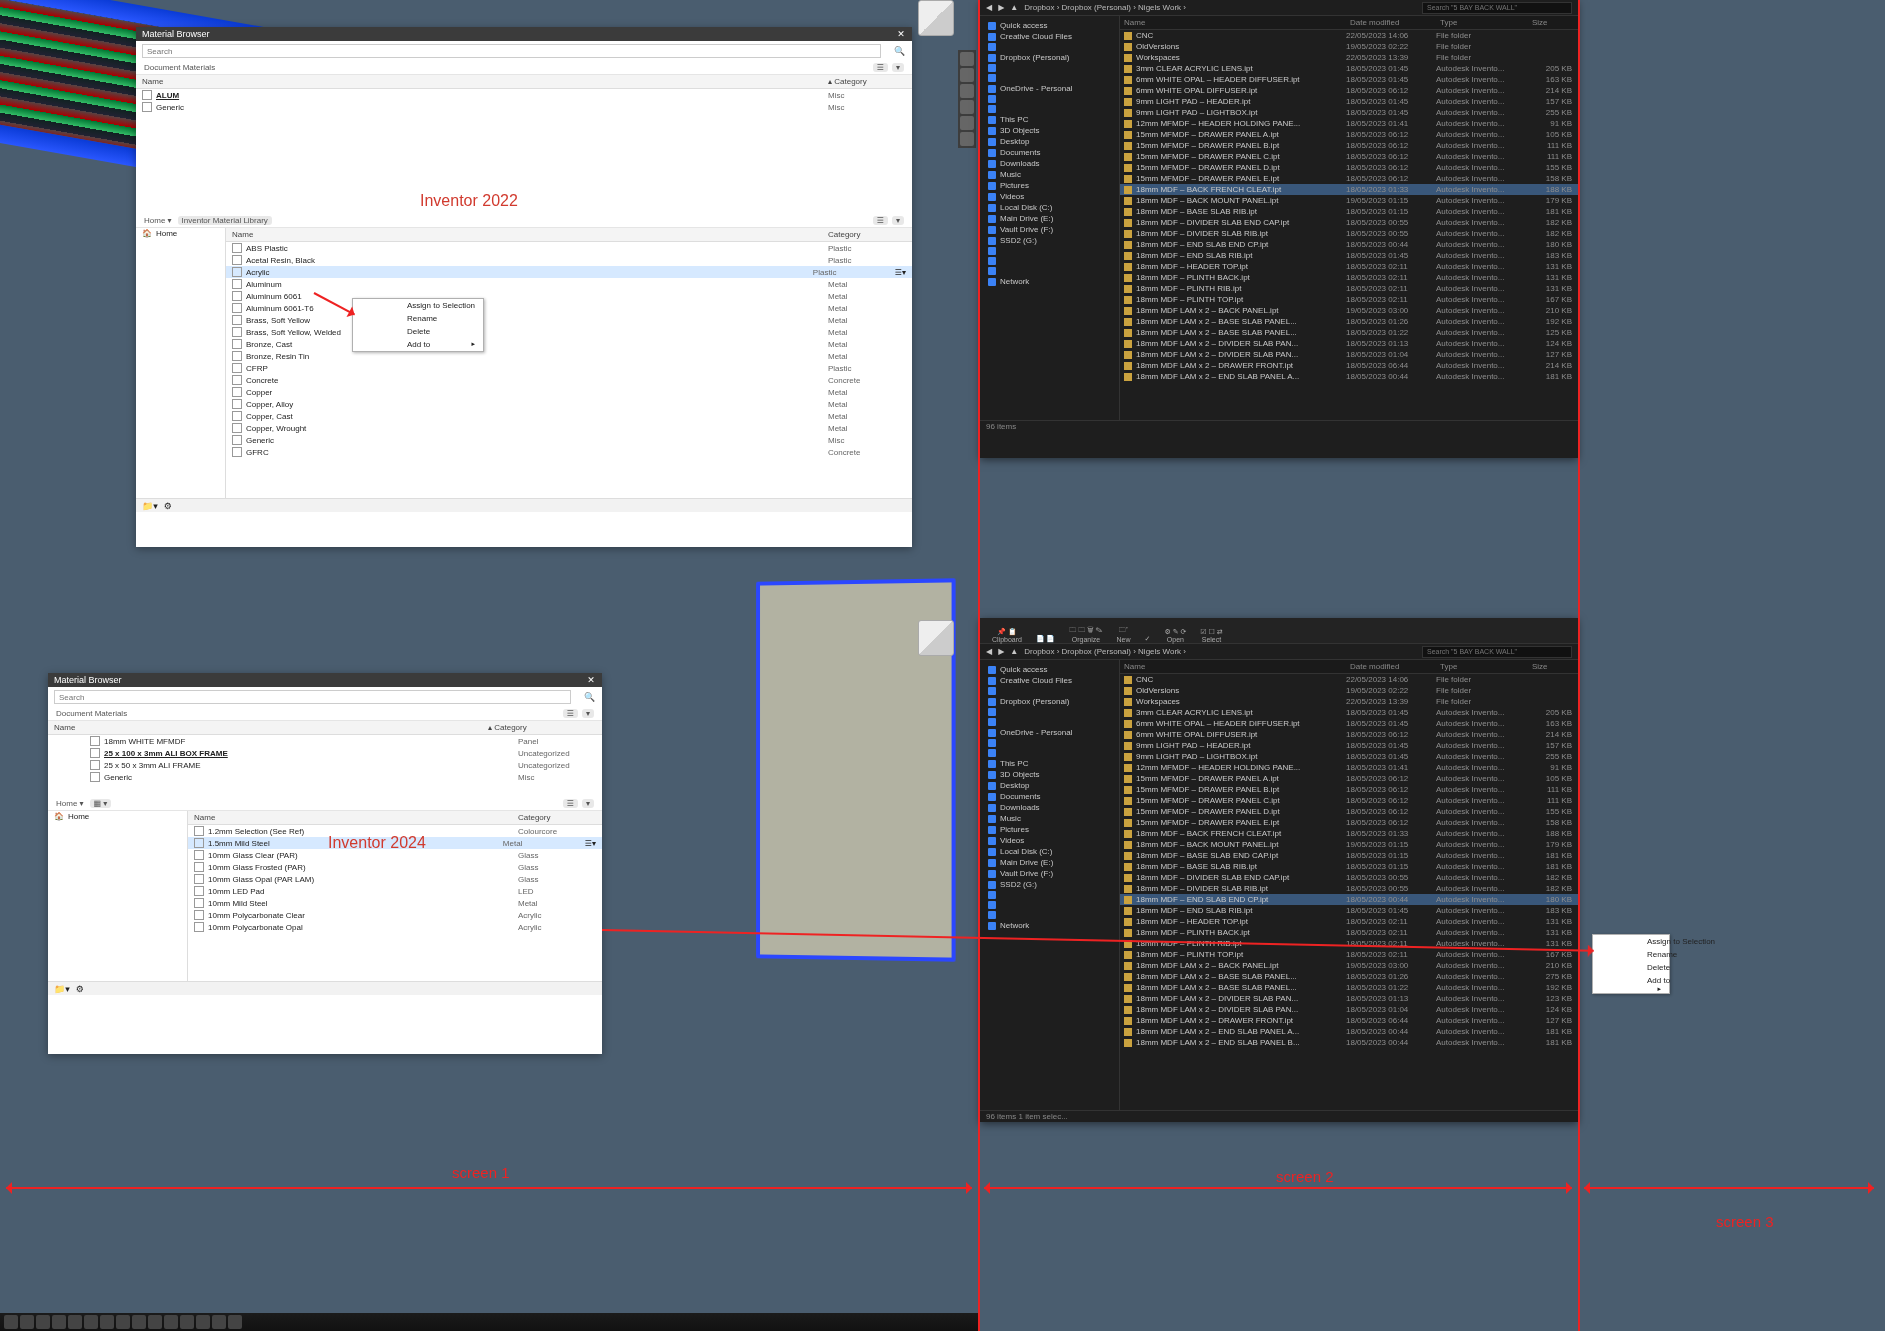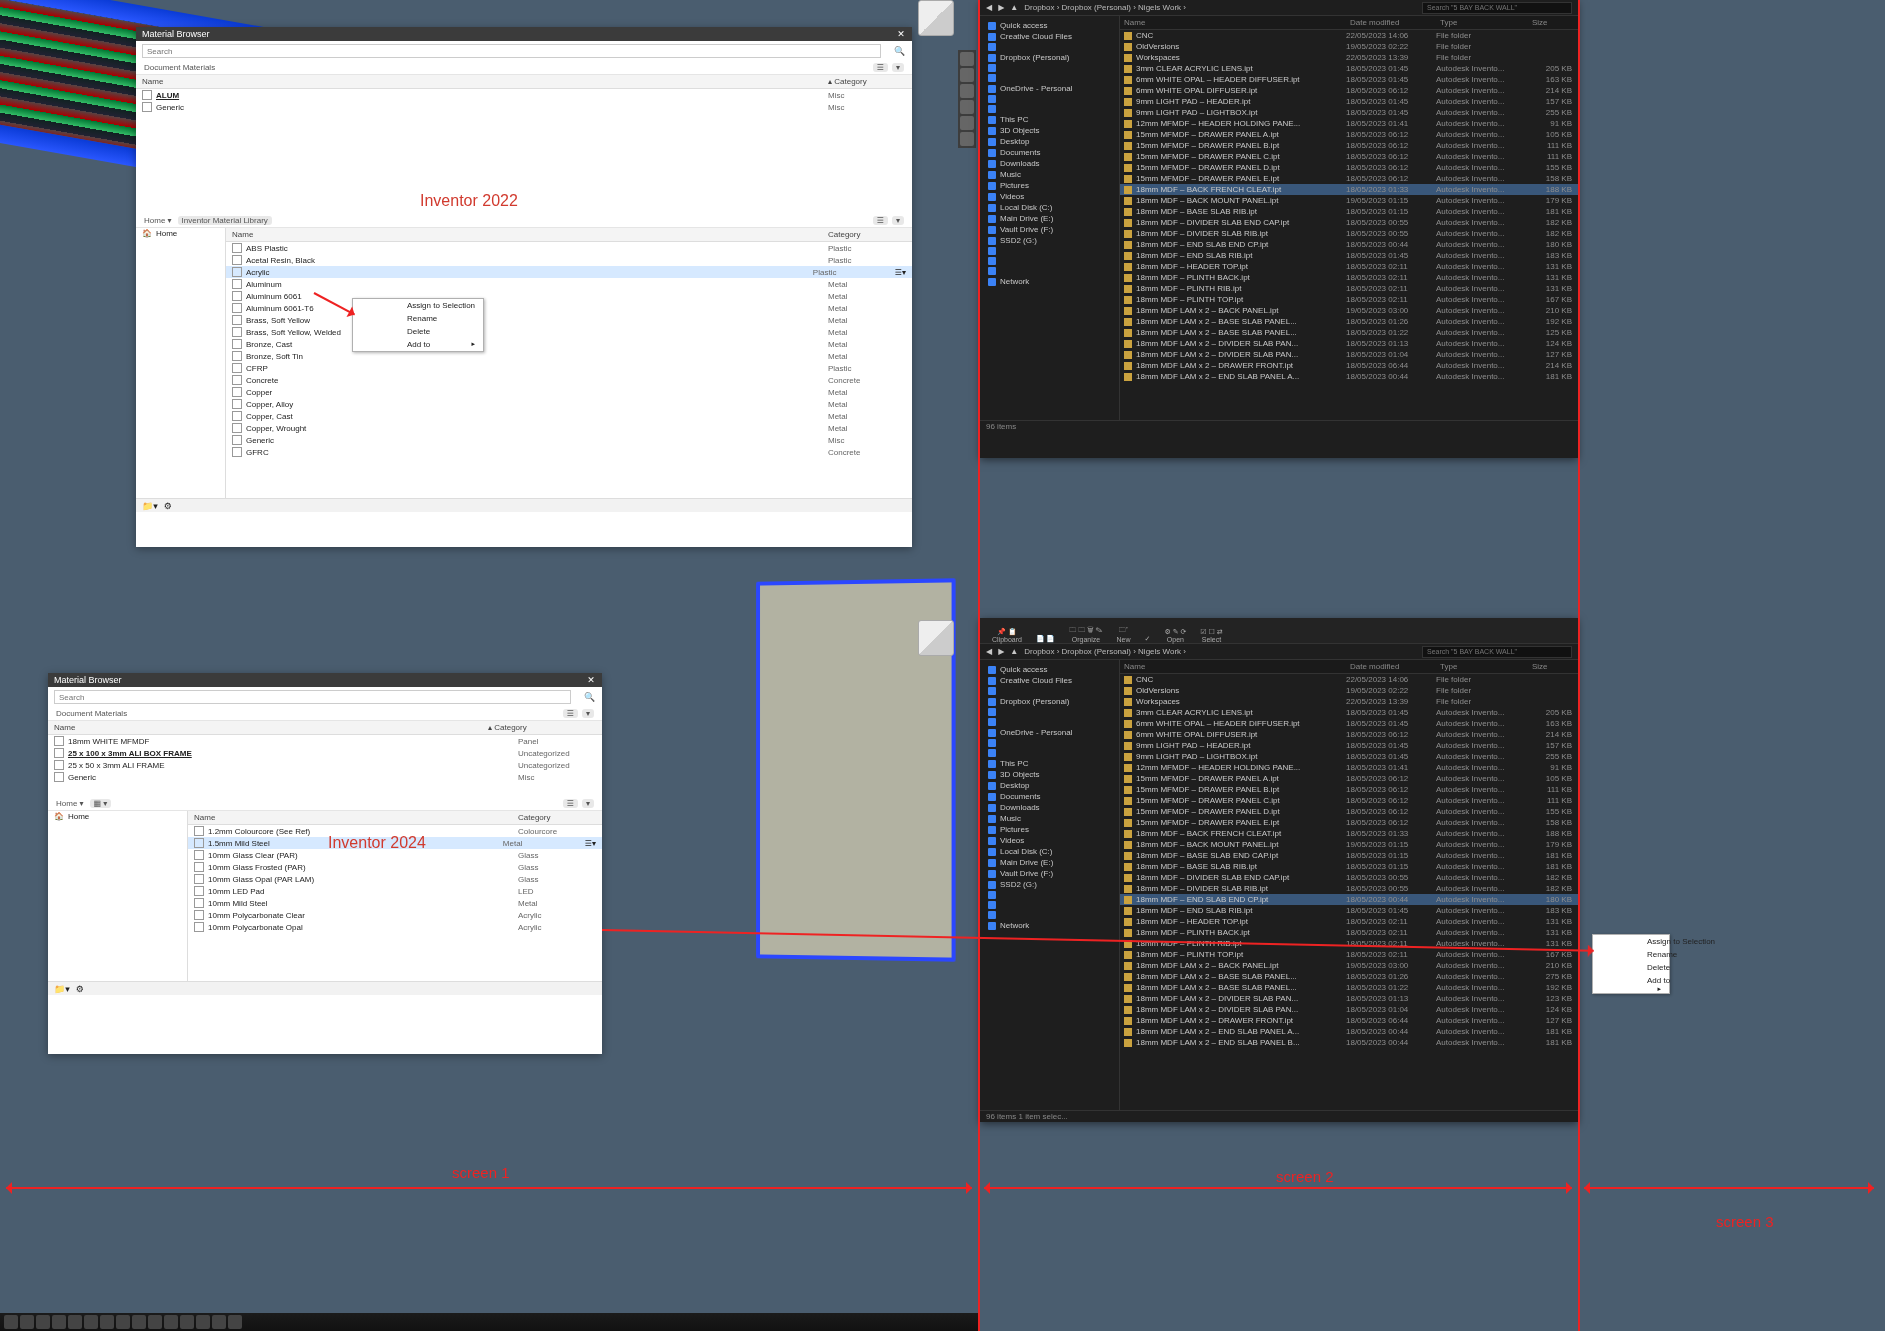--- a/index.html
+++ b/index.html
@@ -197,21 +197,21 @@
             <span class="matname">Brass, Soft Yellow, Welded</span>
             <span class="matcat">Metal</span>
           </div>
           <div class="matrow ">
             <span class="swatch"></span>
             <span class="matname">Bronze, Cast</span>
             <span class="matcat">Metal</span>
           </div>
           <div class="matrow ">
             <span class="swatch"></span>
-            <span class="matname">Bronze, Soft Tin</span>
+            <span class="matname">Bronze, Resin Tin</span>
             <span class="matcat">Metal</span>
           </div>
           <div class="matrow ">
             <span class="swatch"></span>
             <span class="matname">CFRP</span>
             <span class="matcat">Plastic</span>
           </div>
           <div class="matrow ">
             <span class="swatch"></span>
             <span class="matname">Concrete</span>
@@ -278,21 +278,21 @@
     <span>Document Materials</span>
     <span style="margin-left:auto;display:flex;gap:4px;">
         <span class="tag">☰</span>
         <span class="tag">▾</span>
       </span>
   </div>
   <div class="listhead">
     <div style="flex:1">Name</div>
     <div style="width:120px">▴ <span>Category</span></div>
   </div>
-  <div style="height:62px;">
+  <div style="height:62px;margin-left:36px;">
       <div class="matrow">
         <span class="swatch"></span>
         <span class="matname">18mm WHITE MFMDF</span>
         <span class="matcat">Panel</span>
       </div>
       <div class="matrow">
         <span class="swatch"></span>
         <span class="matname" style="font-weight:bold;text-decoration:underline">25 x 100 x 3mm ALI BOX FRAME</span>
         <span class="matcat">Uncategorized</span>
       </div>
@@ -324,21 +324,21 @@
         </div>
       </div>
     <div class="rightcol">
       <div class="listhead">
         <div style="flex:1">Name</div>
         <div style="width:90px">Category</div>
       </div>
       <div style="height:146px;overflow:auto;">
           <div class="matrow ">
             <span class="swatch"></span>
-            <span class="matname">1.2mm Colourcore (See Ref)</span>
+            <span class="matname">1.2mm Selection (See Ref)</span>
             <span class="matcat">Colourcore</span>
           </div>
           <div class="matrow hl">
             <span class="swatch"></span>
             <span class="matname">1.5mm Mild Steel</span>
             <span class="matcat">Metal</span>
             <span>☰▾</span>
           </div>
           <div class="matrow ">
             <span class="swatch"></span>

